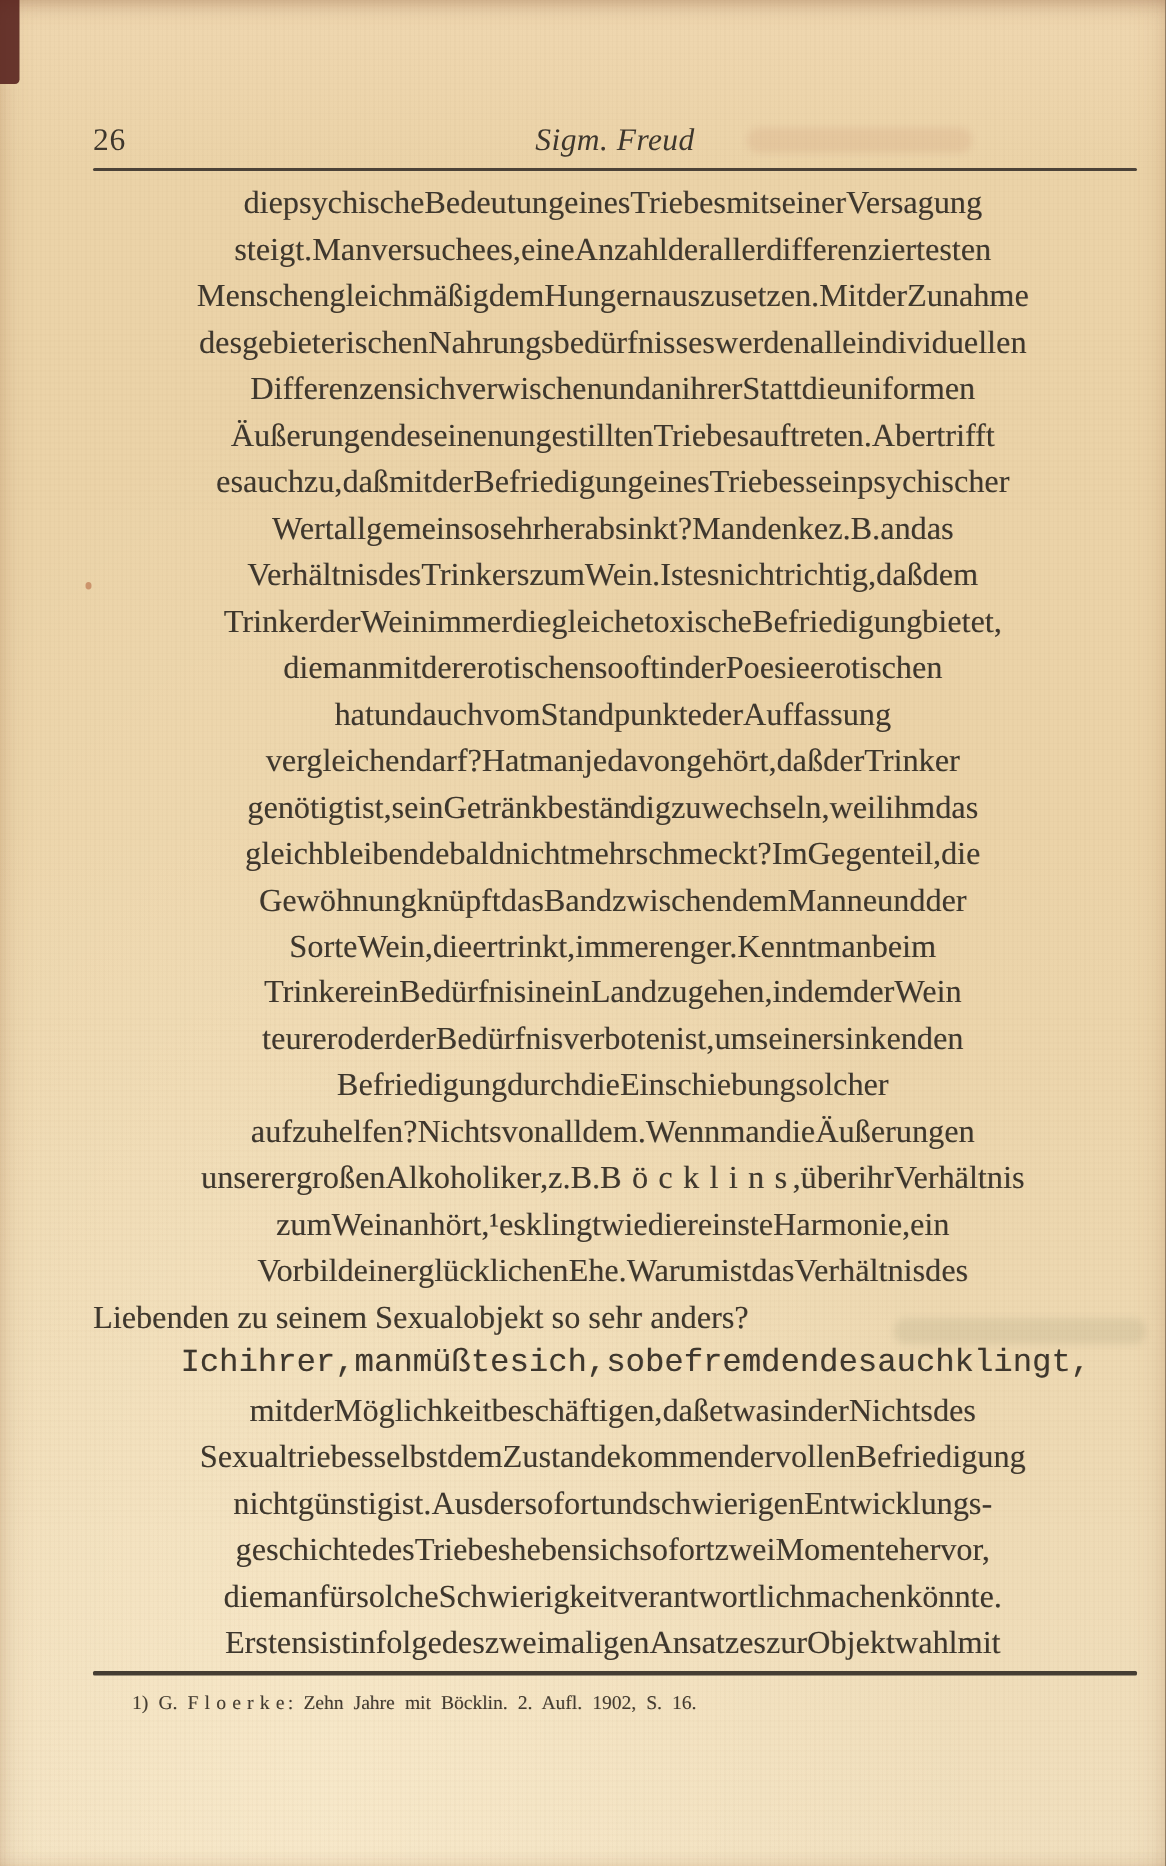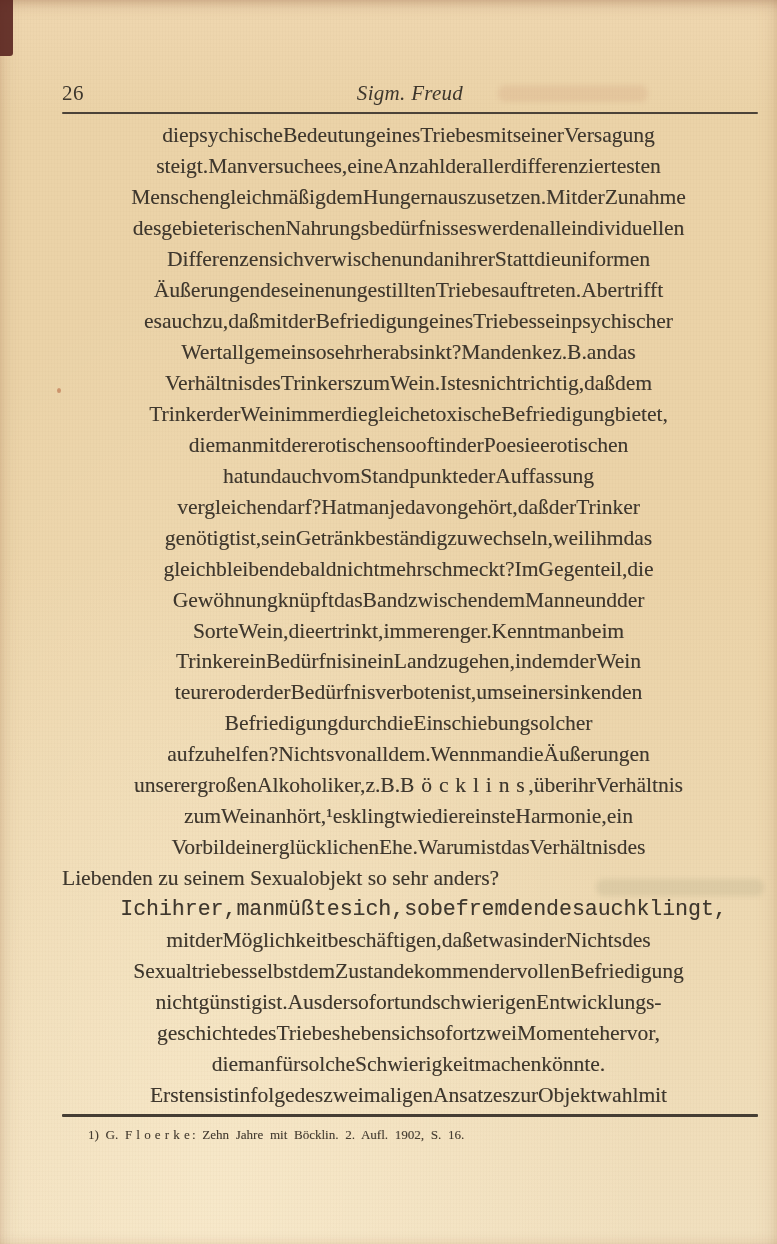--- a/index.html
+++ b/index.html
@@ -396,20 +396,21 @@
         <span>zwei</span>
         <span>Momente</span>
         <span>hervor,</span>
       </div>
       <div class="line jline">
         <span>die</span>
         <span>man</span>
         <span>für</span>
         <span>solche</span>
         <span>Schwierigkeit</span>
+        <span>verantwortlich</span>
         <span>machen</span>
         <span>könnte.</span>
       </div>
       <div class="line jline">
         <span>Erstens</span>
         <span>ist</span>
         <span>infolge</span>
         <span>des</span>
         <span>zweimaligen</span>
         <span>Ansatzes</span>

